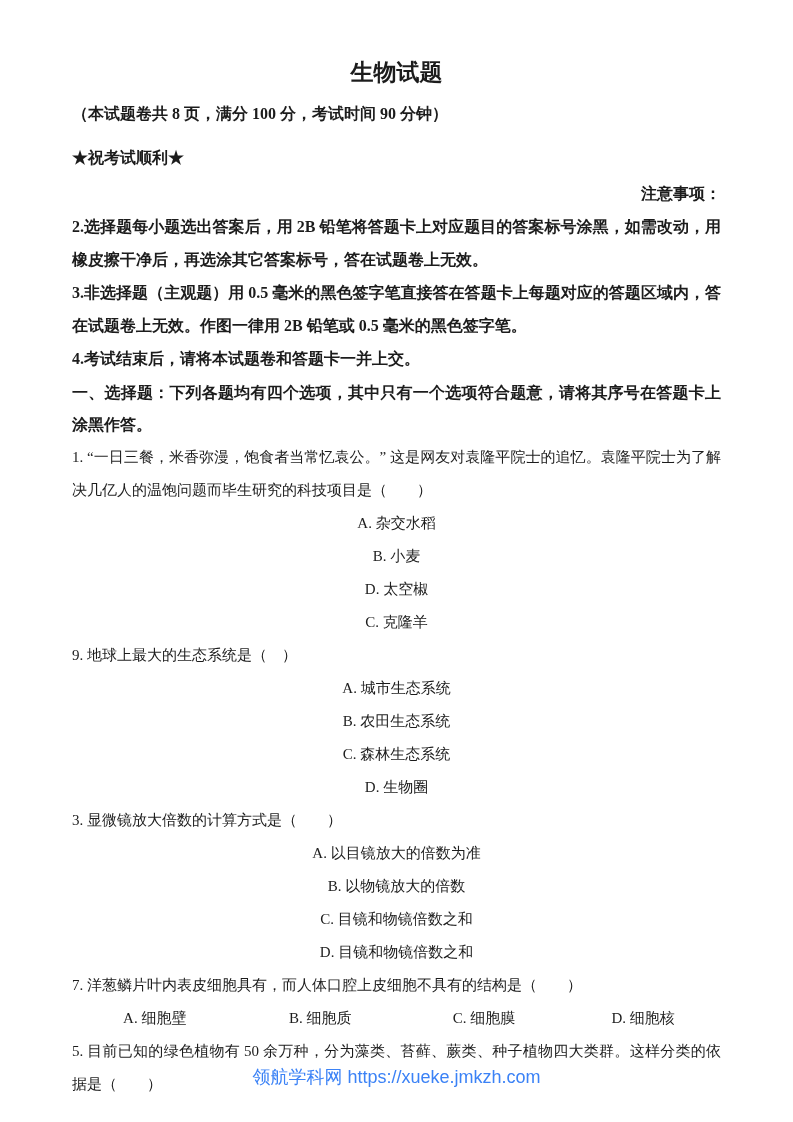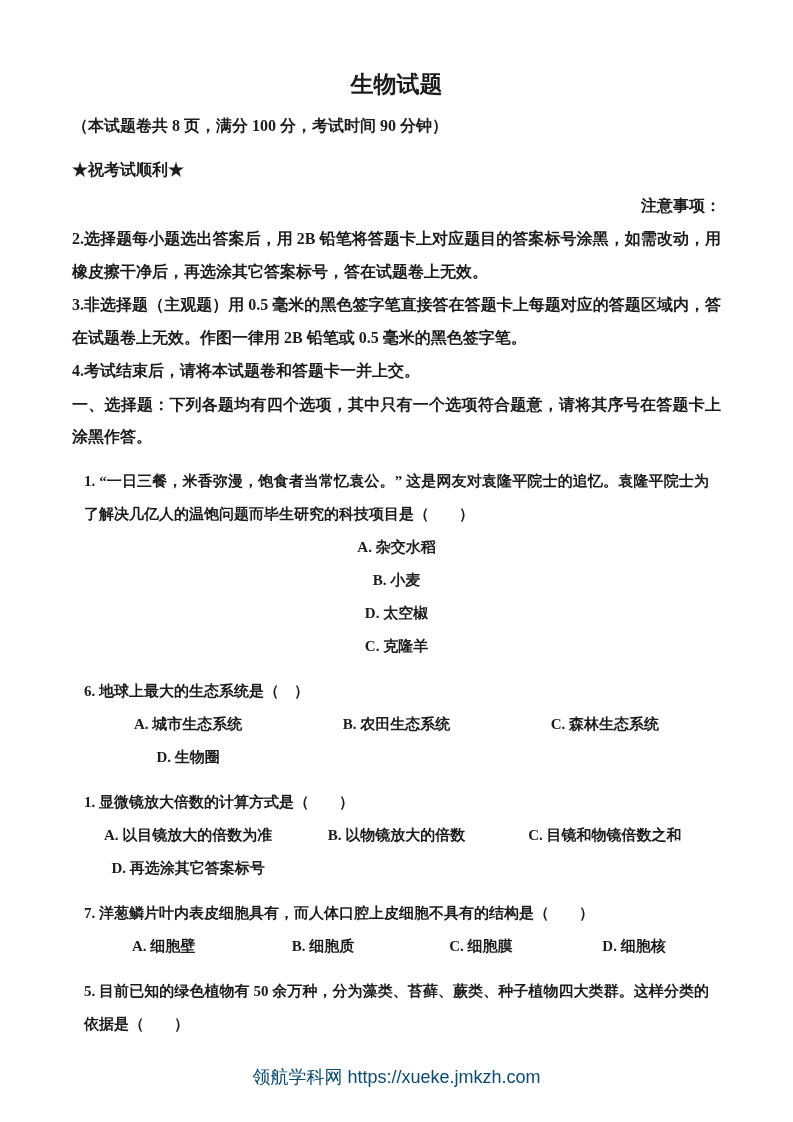--- a/index.html
+++ b/index.html
@@ -16,21 +16,21 @@
     width: 793px;
     height: 1122px;
     padding: 58px 72px 0 72px;
     position: relative;
   }
   .title {
     text-align: center;
     font-size: 23px;
     font-weight: bold;
     line-height: 30px;
-    margin: 12px;
+    margin: 0;
   }
   .subtitle {
     text-align: left;
     font-size: 16px;
     font-weight: bold;
     line-height: 26px;
     margin: 13px 0 0 0;
   }
   .wish {
     font-size: 16px;
@@ -54,51 +54,51 @@
     text-justify: inter-ideograph;
   }
   .section-head {
     font-size: 16px;
     font-weight: bold;
     line-height: 32px;
     margin: 2px 0 0 0;
     text-align: justify;
     text-justify: inter-ideograph;
   }
-  .question { margin: 12px; font-weight: bold; }
+  .question { margin: 0; }
   .stem {
     font-size: 15px;
     line-height: 33px;
     margin: 0;
     text-align: justify;
     text-justify: inter-ideograph;
   }
   .opt {
     font-size: 15px;
     line-height: 33px;
     margin: 0;
     text-align: center;
   }
   .opts-grid2 {
     display: grid;
-    grid-template-columns: 1fr 1fr 1fr;
+    grid-template-columns: 1fr;
   }
   .opts-grid4 {
     display: grid;
     grid-template-columns: 1.02fr 1.02fr 1fr 0.96fr;
   }
   .watermark {
     position: absolute;
     left: 0;
     top: 1062px;
     width: 793px;
     text-align: center;
     font-family: "Liberation Sans", "DejaVu Sans", sans-serif;
     font-size: 18px;
-    color: #0c4a6e;
+    color: #3b82f6;
     line-height: 30px;
   }
 </style>
 </head>
 <body>
 
 <div class="page">
 
   <h1 class="title">生物试题</h1>
 
@@ -118,36 +118,36 @@
     <p class="stem">1. “一日三餐，米香弥漫，饱食者当常忆袁公。” 这是网友对袁隆平院士的追忆。袁隆平院士为了解决几亿人的温饱问题而毕生研究的科技项目是（　　）</p>
     <div class="opts-stacked">
       <p class="opt">A. 杂交水稻</p>
       <p class="opt">B. 小麦</p>
       <p class="opt">D. 太空椒</p>
       <p class="opt">C. 克隆羊</p>
     </div>
   </div>
 
   <div class="question">
-    <p class="stem">6. 地球上最大的生态系统是（　）</p>
+    <p class="stem">9. 地球上最大的生态系统是（　）</p>
     <div class="opts-grid2">
       <p class="opt">A. 城市生态系统</p>
       <p class="opt">B. 农田生态系统</p>
       <p class="opt">C. 森林生态系统</p>
       <p class="opt">D. 生物圈</p>
     </div>
   </div>
 
   <div class="question">
-    <p class="stem">1. 显微镜放大倍数的计算方式是（　　）</p>
+    <p class="stem">3. 显微镜放大倍数的计算方式是（　　）</p>
     <div class="opts-grid2">
       <p class="opt">A. 以目镜放大的倍数为准</p>
       <p class="opt">B. 以物镜放大的倍数</p>
       <p class="opt">C. 目镜和物镜倍数之和</p>
-      <p class="opt">D. 再选涂其它答案标号</p>
+      <p class="opt">D. 目镜和物镜倍数之和</p>
     </div>
   </div>
 
   <div class="question">
     <p class="stem">7. 洋葱鳞片叶内表皮细胞具有，而人体口腔上皮细胞不具有的结构是（　　）</p>
     <div class="opts-grid4">
       <p class="opt">A. 细胞壁</p>
       <p class="opt">B. 细胞质</p>
       <p class="opt">C. 细胞膜</p>
       <p class="opt">D. 细胞核</p>

